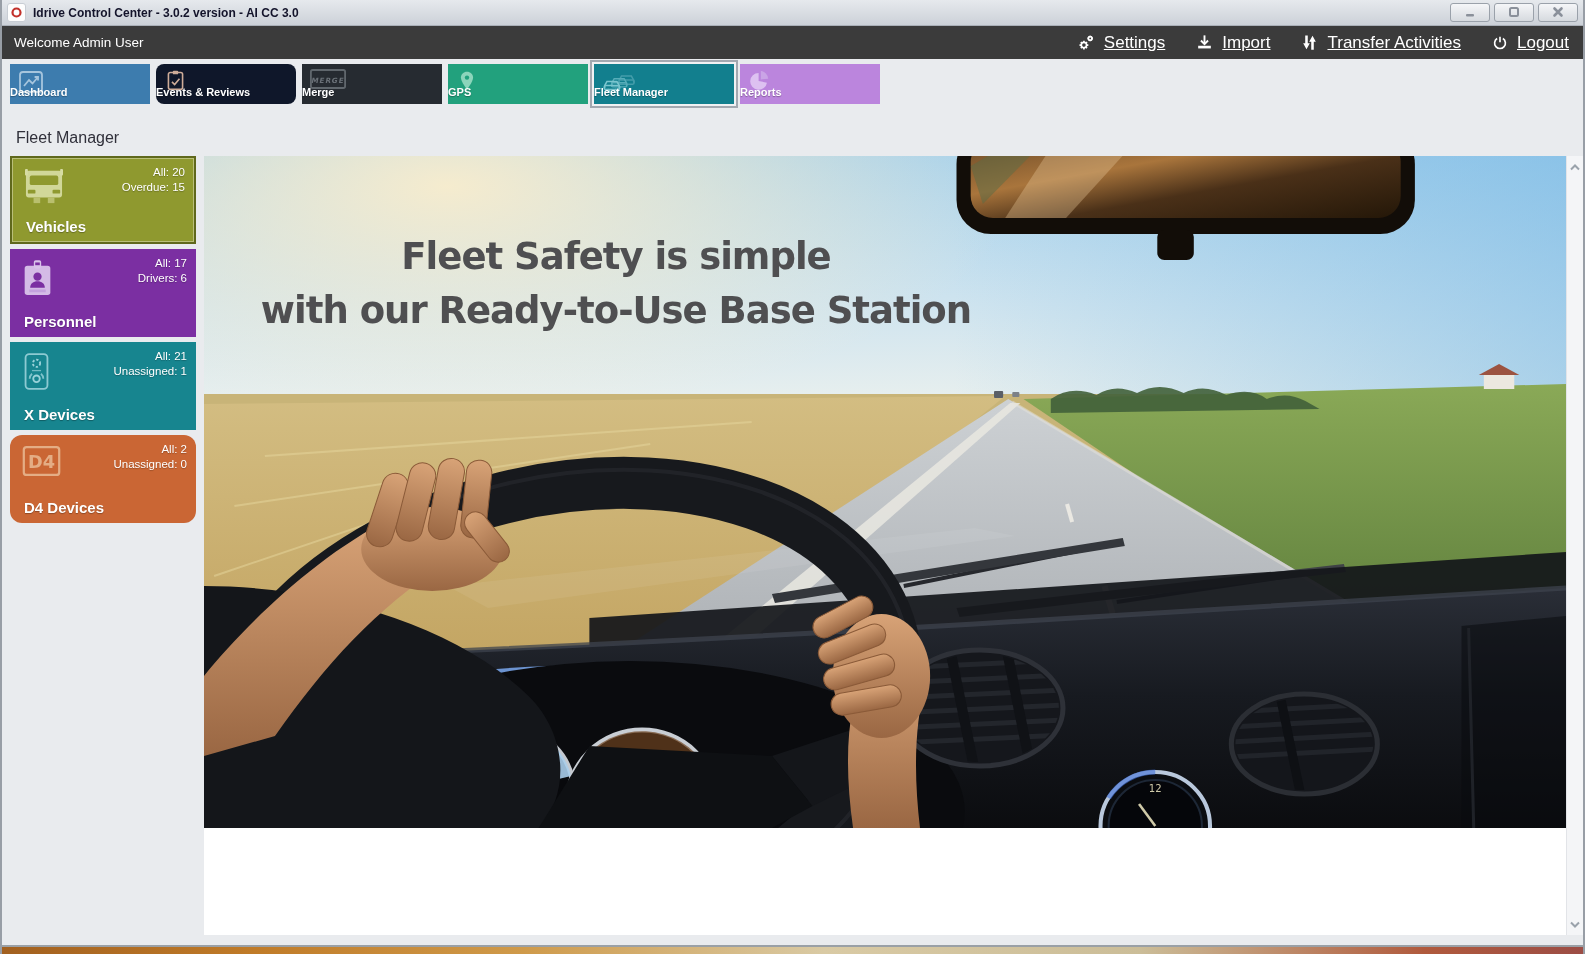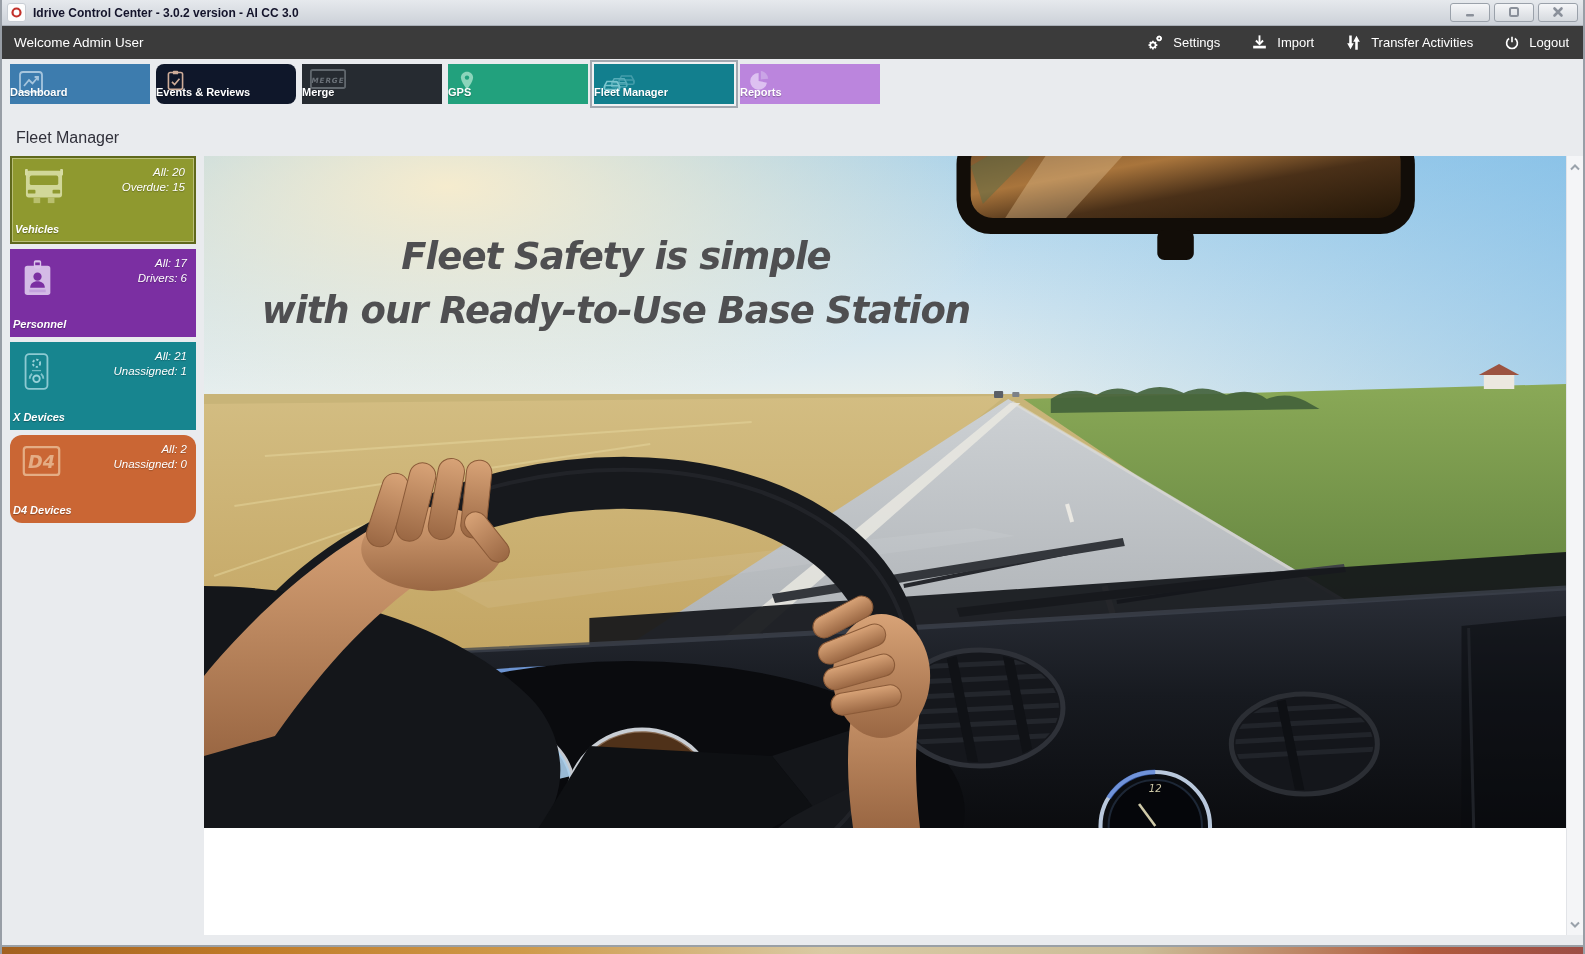--- a/index.html
+++ b/index.html
@@ -15,45 +15,45 @@
   .win-title{font-size:12px;font-weight:bold;color:#13132a;}
   .win-controls{margin-left:auto;display:flex;gap:4px;}
   .win-btn{width:38px;height:17px;border:1px solid #9aa1aa;border-radius:3px;
            background:linear-gradient(#f5f6f8,#d6dadf);display:grid;place-items:center;cursor:pointer;}
 
   
   .toolbar{height:33px;flex:0 0 33px;background:#3b3b3b;display:flex;align-items:center;
            color:#fff;padding:0 14px 0 12px;}
   .welcome{font-size:13.5px;}
   .toolbar-actions{margin-left:auto;display:flex;gap:30px;align-items:center;}
-  .tool-btn{display:flex;align-items:center;gap:8px;font-size:13px;color:#fff;cursor:pointer;}
+  .tool-btn{display:flex;align-items:center;gap:8px;font-size:17px;color:#fff;cursor:pointer;text-decoration:underline;}
   .tool-icon{display:grid;place-items:center;}
 
   
   .tabbar{flex:0 0 63px;height:63px;box-sizing:border-box;display:flex;gap:6px;padding:5px 8px 6px 8px;}
   .tab{width:140px;height:40px;position:relative;color:#fff;cursor:pointer;flex:0 0 140px;}
   .tab-icon{position:absolute;top:5px;left:8px;opacity:.85;}
   .tab-label{position:absolute;left:0;bottom:6px;font-size:11px;font-weight:bold;
              text-shadow:0 1px 1px rgba(0,0,0,.3);white-space:nowrap;}
   .tab.selected{box-shadow:0 0 0 2px #f0f1f3,0 0 0 4px #a2a8b0;}
 
   
   .page-title{flex:0 0 34px;height:34px;box-sizing:border-box;padding:7px 0 0 14px;
               font-size:16px;color:#30303a;}
 
   
-  .content{flex:1 1 auto;min-height:0;display:flex;padding-left:8px;font-style:italic;}
+  .content{flex:1 1 auto;min-height:0;display:flex;padding-left:8px;}
   .sidebar{width:186px;flex:0 0 186px;display:flex;flex-direction:column;gap:5px;}
   .card{height:88px;flex:0 0 88px;position:relative;color:#fff;box-sizing:border-box;cursor:pointer;}
   .card.selected{border:2px solid #5f681c;box-shadow:0 0 0 1px #b9bf79 inset;}
   .card-icon{position:absolute;top:9px;left:11px;}
   .card-stats{position:absolute;top:7px;right:9px;text-align:right;font-size:11.5px;line-height:15px;
               text-shadow:0 1px 1px rgba(0,0,0,.25);}
   .card-stats div{white-space:nowrap;}
-  .card-label{position:absolute;left:3px;bottom:7px;font-size:11px;font-weight:bold;
+  .card-label{position:absolute;left:14px;bottom:7px;font-size:15px;font-weight:bold;
               text-shadow:0 1px 1px rgba(0,0,0,.3);}
 
   .main{flex:1 1 auto;margin-left:8px;background:#fff;position:relative;overflow:hidden;}
   .photo{display:block;width:100%;height:672px;}
   .banner{position:absolute;left:412px;top:74px;transform:translateX(-50%);text-align:center;
           color:#4f4f51;font-weight:bold;font-size:37px;line-height:54px;white-space:nowrap;
           font-family:"DejaVu Sans",sans-serif;letter-spacing:-1px;}
 
   
   .scrollbar{width:17px;flex:0 0 17px;background:#f4f5f7;border-left:1px solid #e2e4e8;

